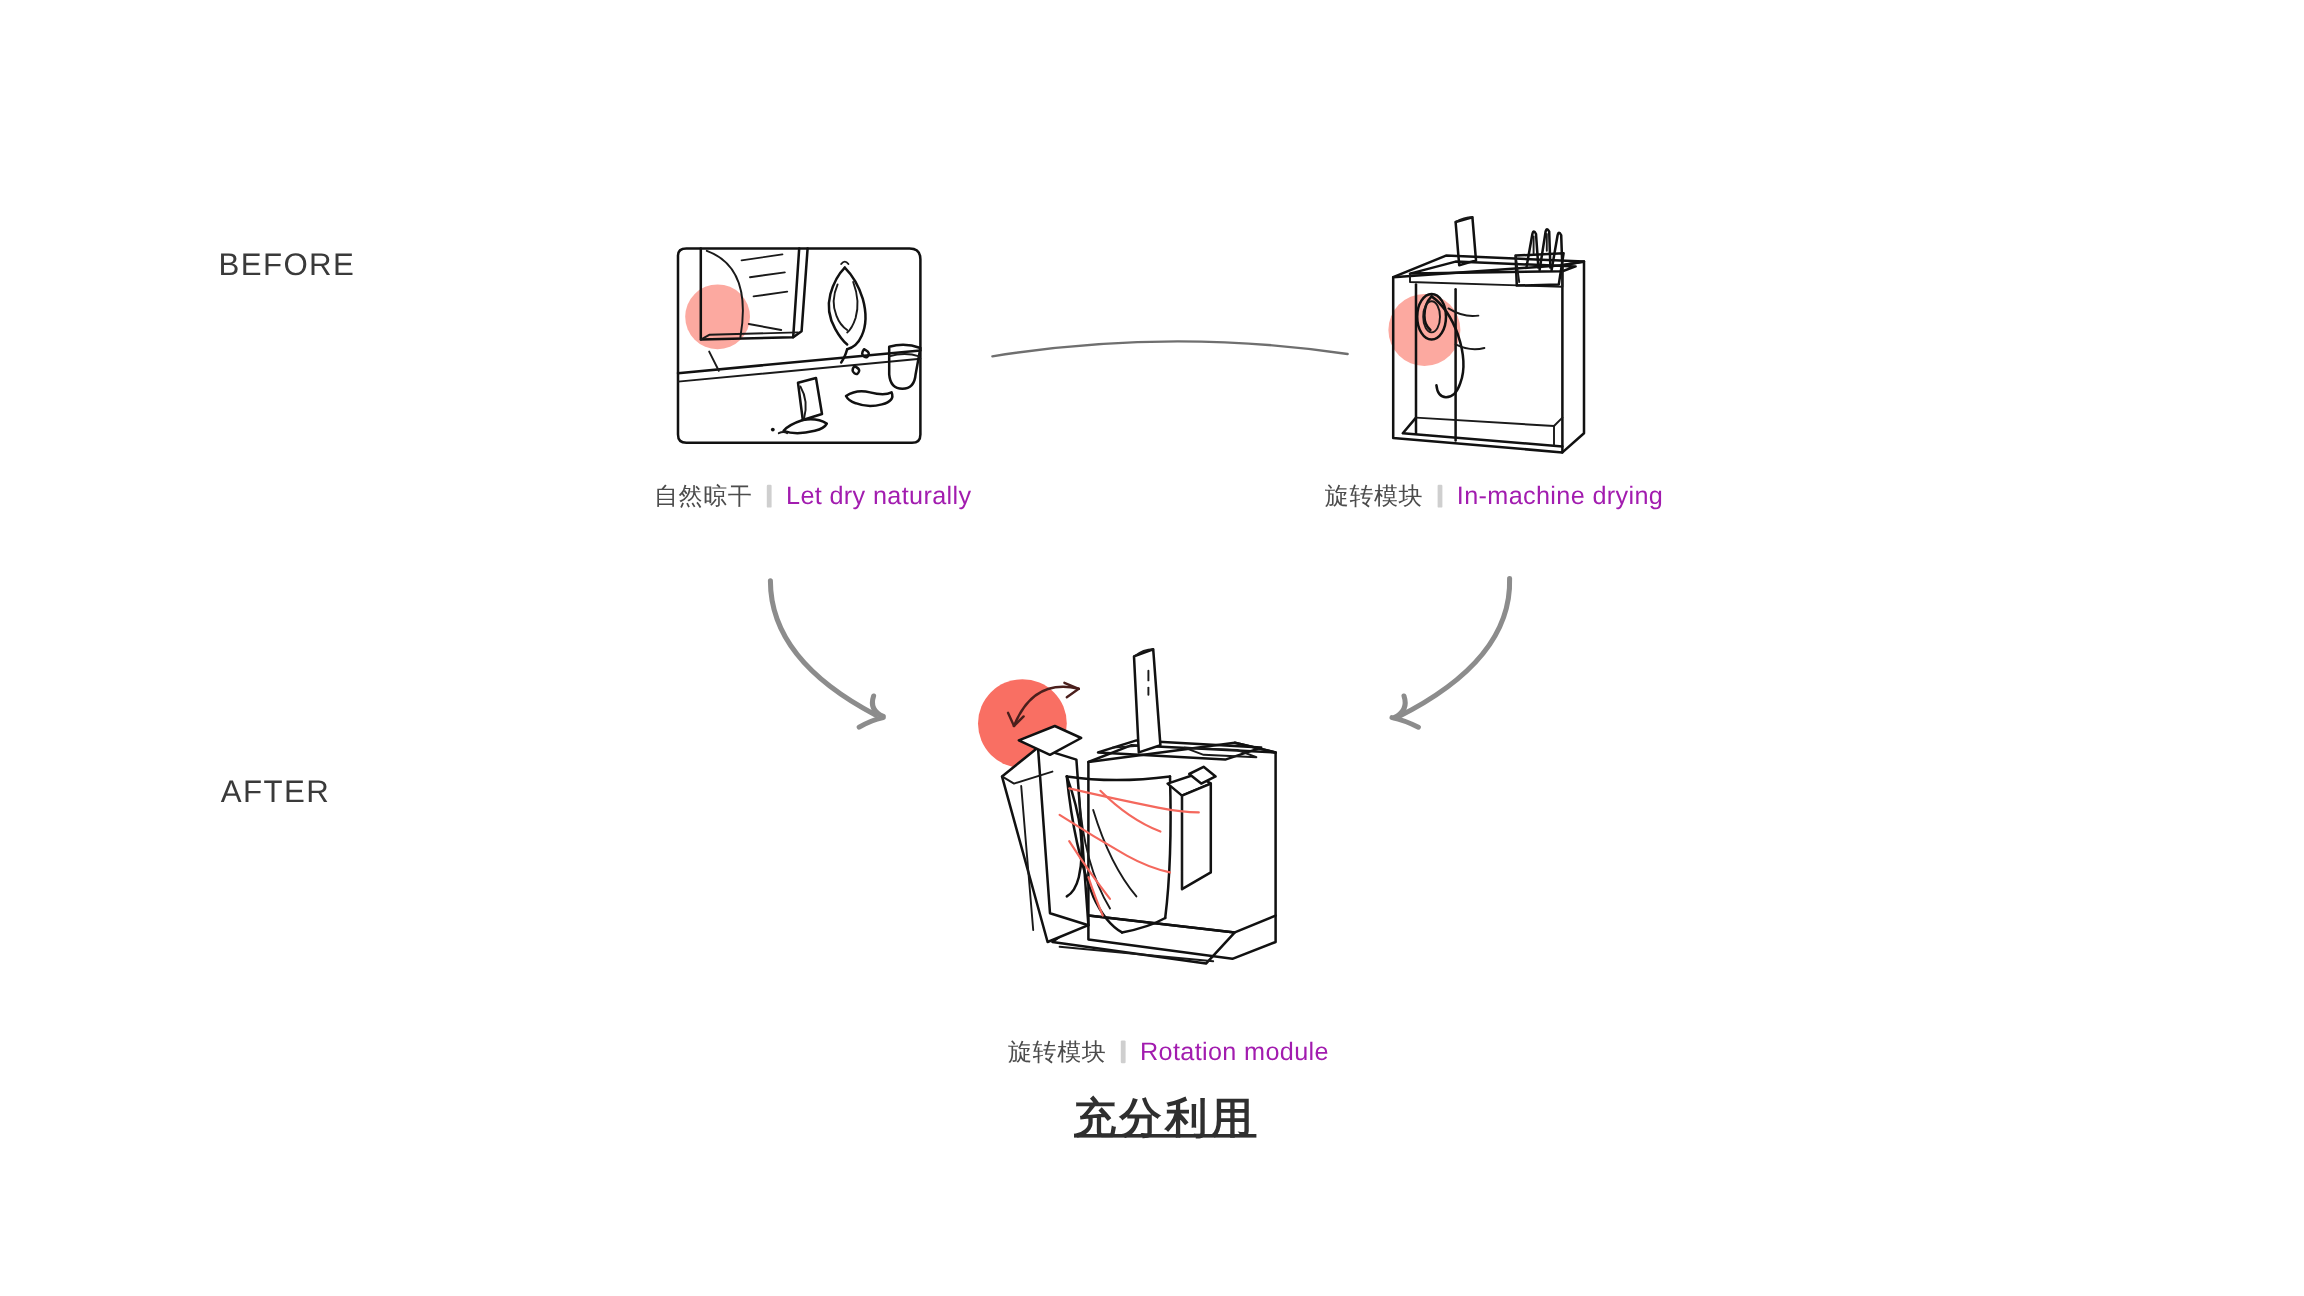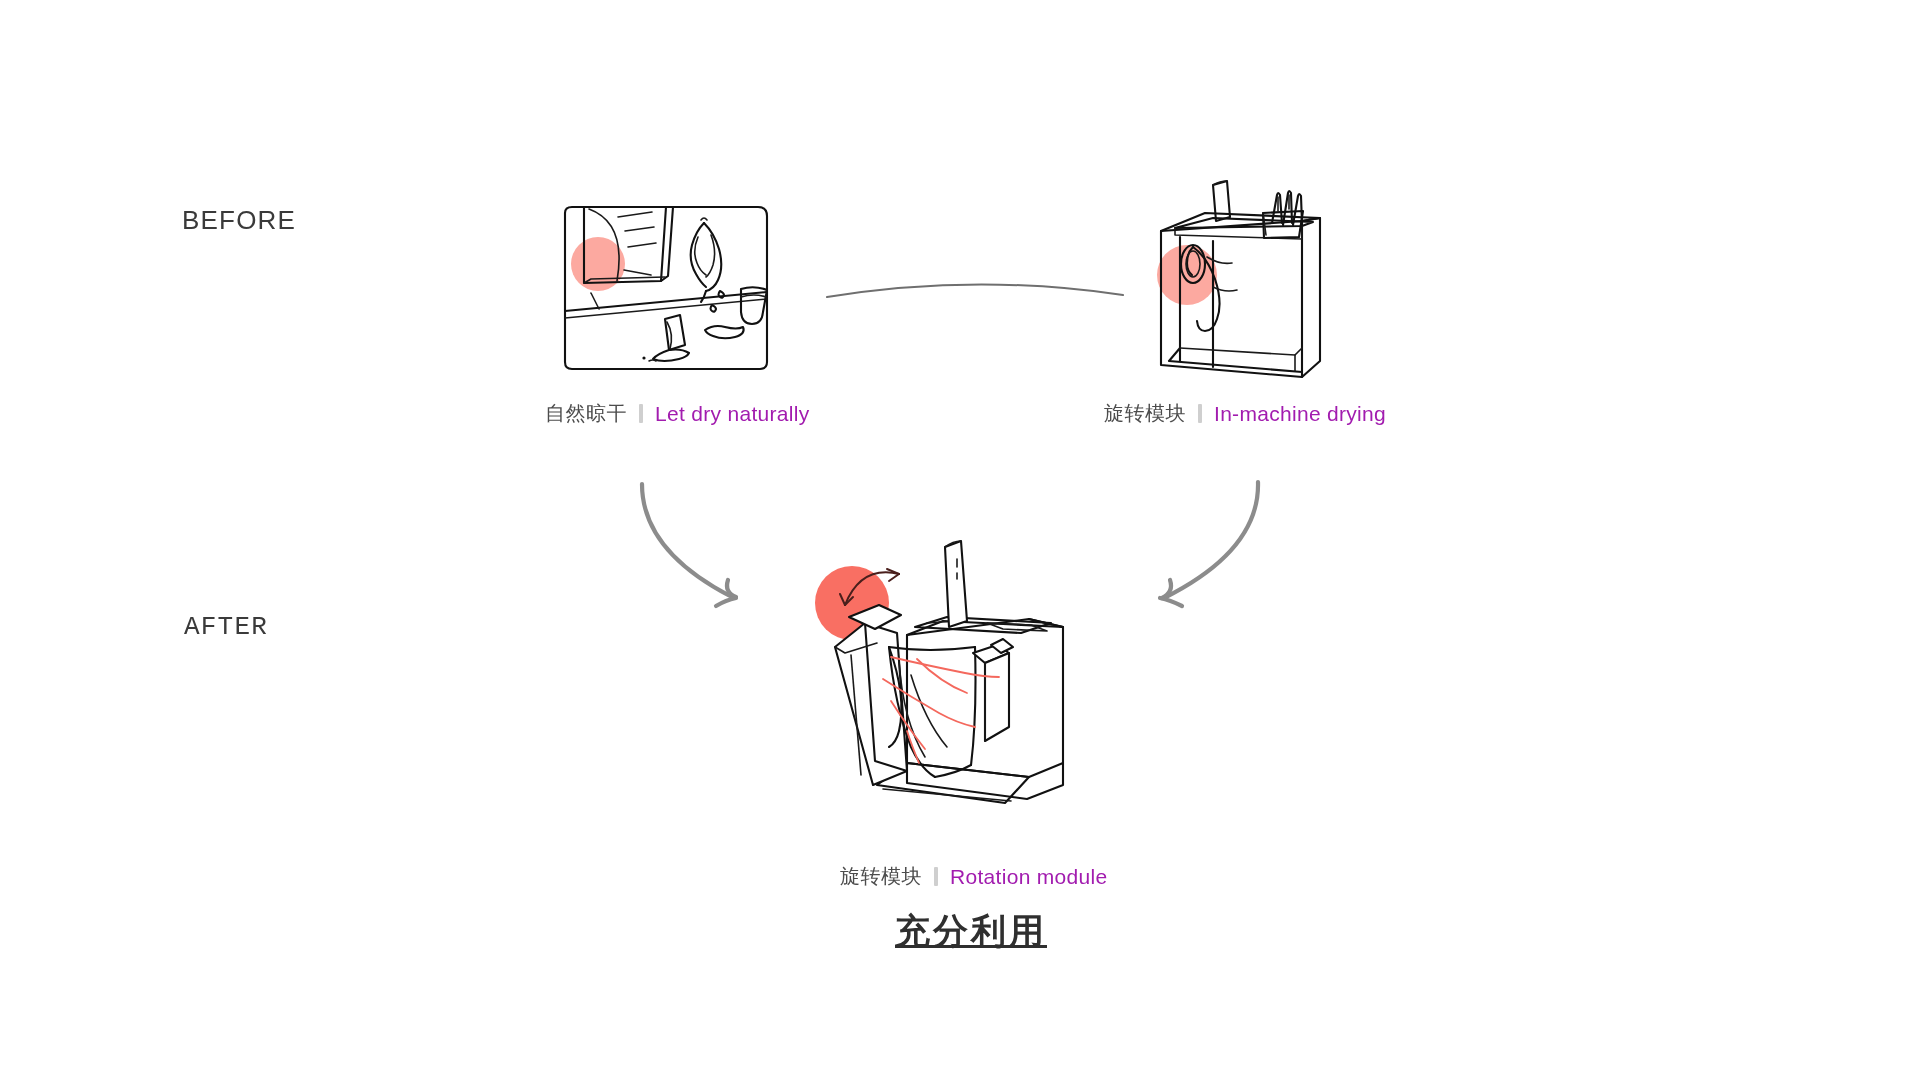--- a/index.html
+++ b/index.html
@@ -25,21 +25,21 @@
   
   .stage-label {
     position: absolute;
     font-size: 26px;
     letter-spacing: 1.2px;
     color: #3a3a3a;
     font-weight: 400;
     white-space: nowrap;
   }
   #label-before { left: 182px; top: 205px; }
-  #label-after  { left: 184px; top: 612px; font-family: Liberation Mono, monospace; }
+  #label-after  { left: 184px; top: 644px; }
 
   
   .caption {
     position: absolute;
     font-size: 21px;
     color: #5c5c5c;
     white-space: nowrap;
     display: flex;
     align-items: center;
     gap: 0px;

